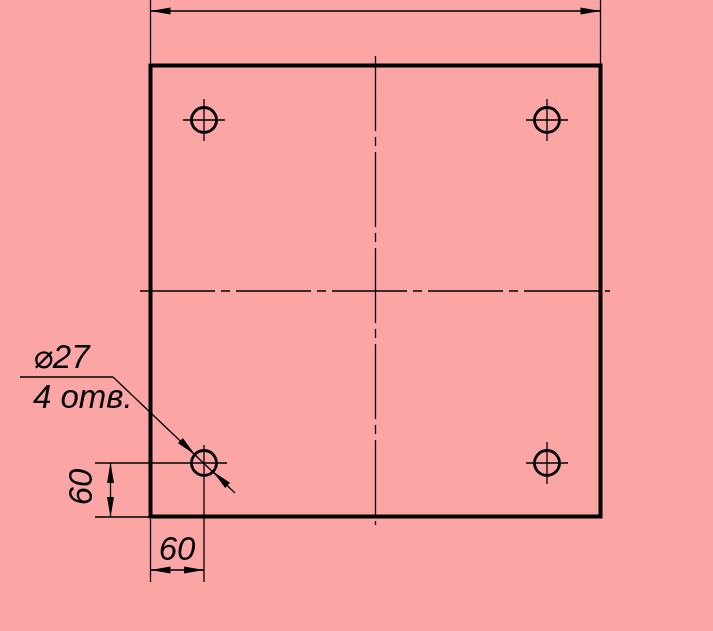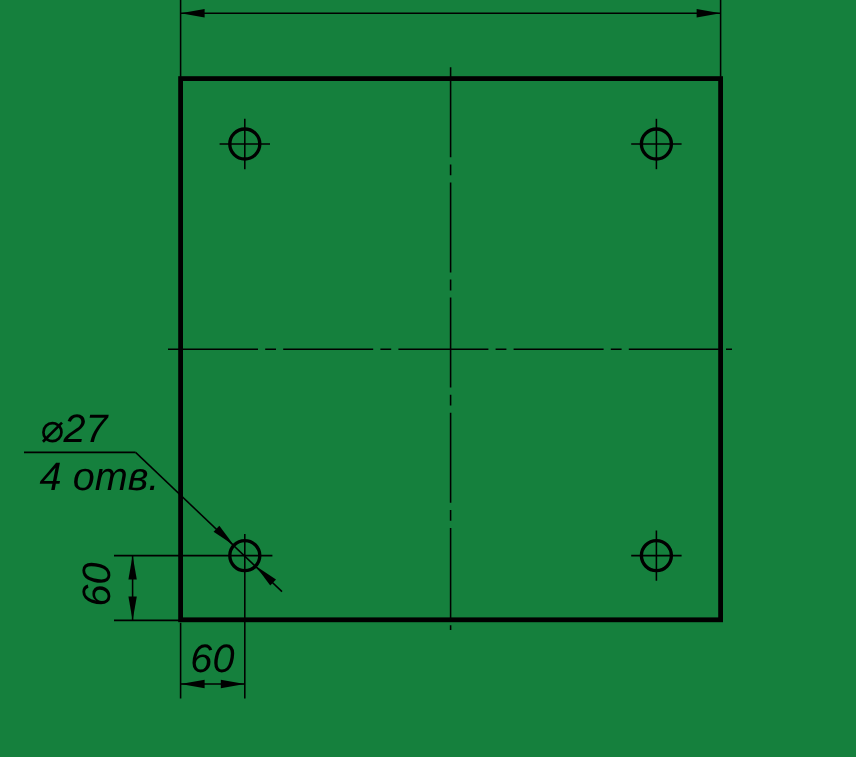--- a/index.html
+++ b/index.html
@@ -1,16 +1,16 @@
 <!DOCTYPE html>
 <html><head>
 <meta charset="utf-8">
 <style>
   html,body{margin:0;padding:0;background:#ffffff;}
-  .stage{position:relative;width:713px;height:631px;background:#15803d;overflow:hidden;}
+  .stage{position:relative;width:713px;height:631px;background:#fca5a5;overflow:hidden;}
   .thin{stroke:#000000;stroke-width:1.3;fill:none;}
   .thick{stroke:#000000;stroke-width:4;fill:none;}
   .hole{stroke:#000000;stroke-width:2.8;fill:none;}
   .cline{stroke:#000000;stroke-width:1.3;fill:none;stroke-dasharray:75 6 9 6;}
   .arrow{fill:#000000;stroke:none;}
   .dim-text{
     font-family:"Liberation Sans","DejaVu Sans",sans-serif;
     font-style:italic;
     font-size:33px;
     fill:#000000;

